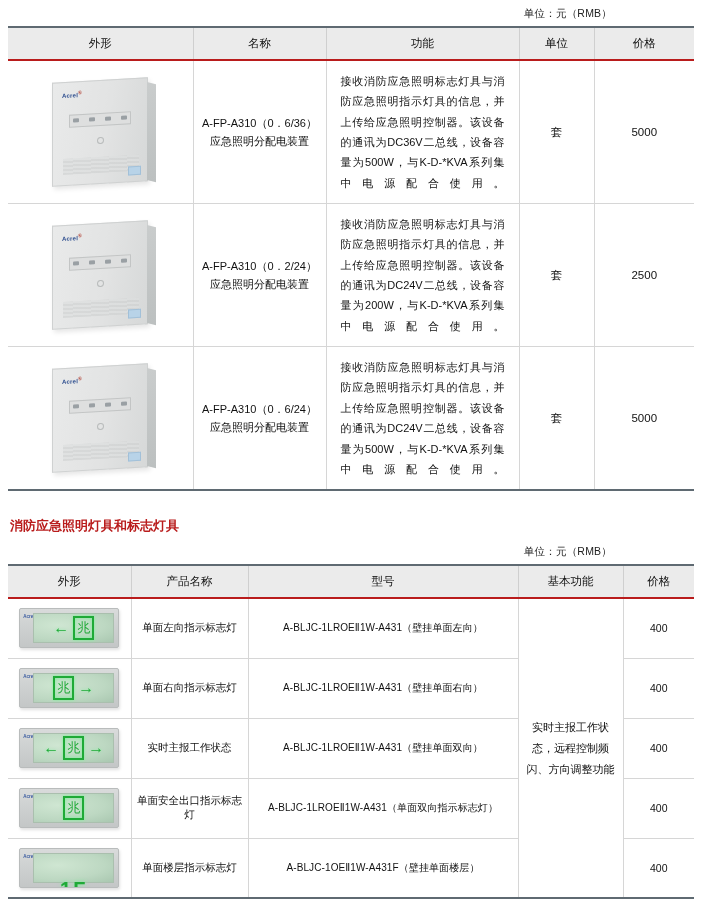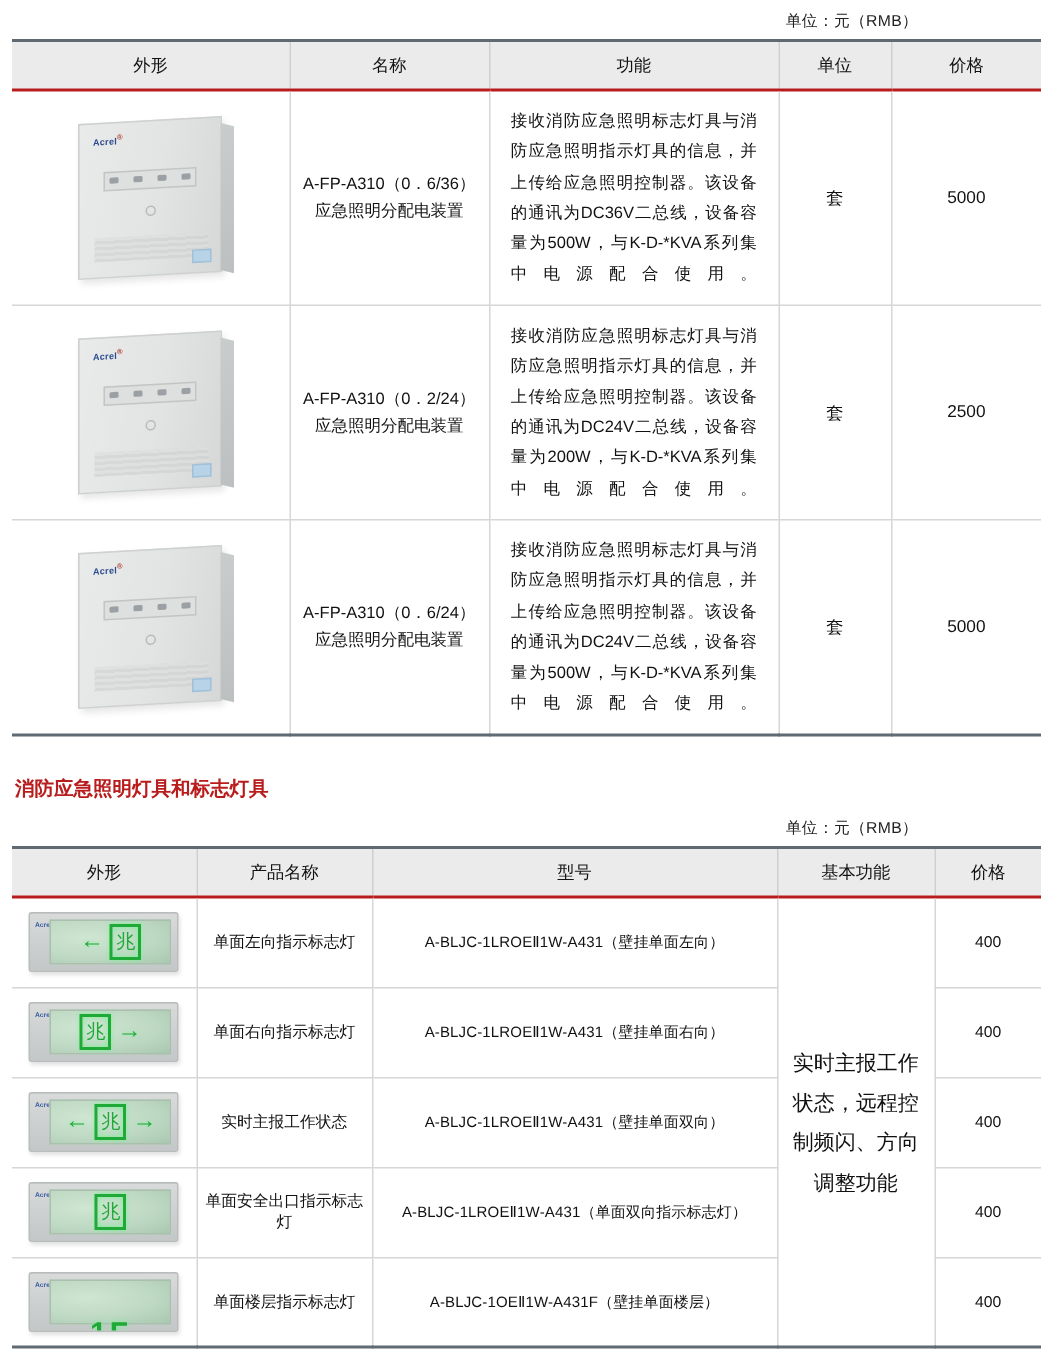--- a/index.html
+++ b/index.html
@@ -135,21 +135,21 @@
 
   
   .t2 col.c2-img   { width: 123px; }
   .t2 col.c2-name  { width: 117px; }
   .t2 col.c2-model { width: 270px; }
   .t2 col.c2-func  { width: 105px; }
   .t2 col.c2-price { width: 71px; }
 
   .t2 tbody td { font-size: 10.5px; padding: 8px 4px; }
   .t2 .cell-model { font-size: 10px; letter-spacing: .1px; }
-  .t2 .cell-func { font-size: 14px; line-height: 1.9; }
+  .t2 .cell-func { font-size: 11px; line-height: 1.9; }
   .t2 .cell-img { padding: 7px 0; }
 
   
   .sign {
     width: 100px; height: 40px;
     margin: 0 auto;
     background: linear-gradient(180deg, #d9dbdb 0%, #cfd2d2 40%, #c4c7c7 100%);
     border: 1px solid #b9bcbc;
     border-radius: 2px;
     position: relative;

